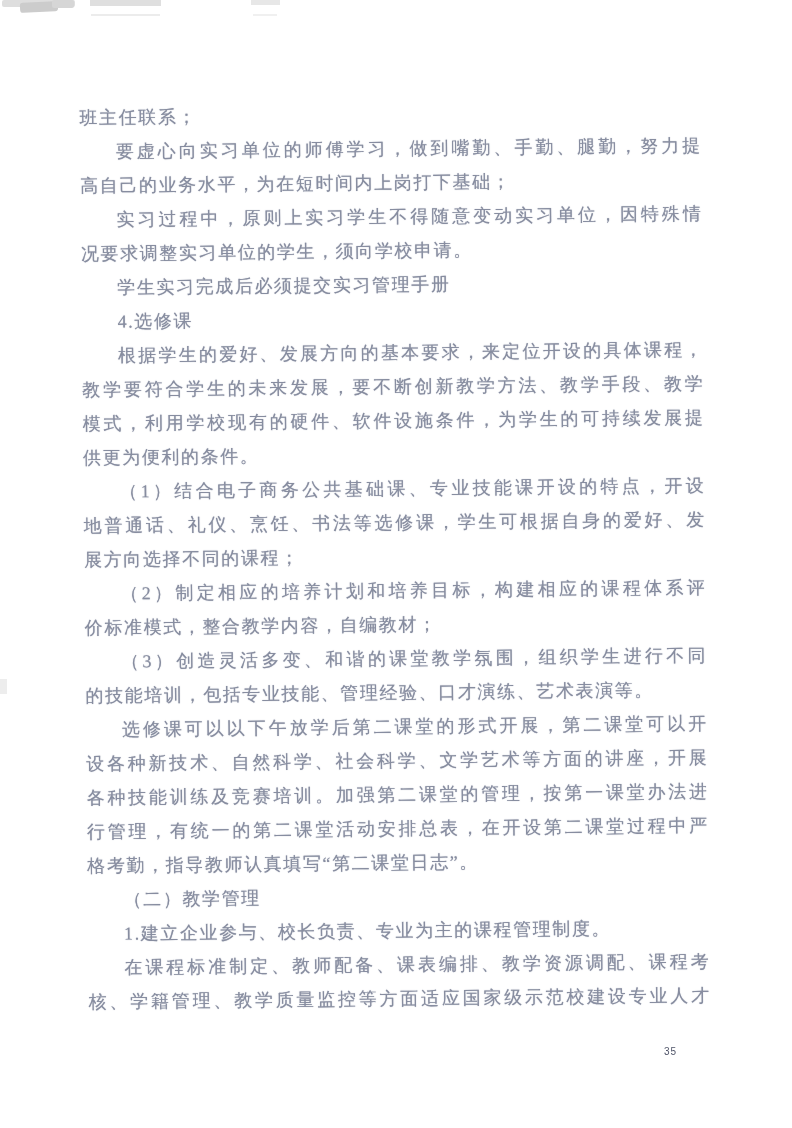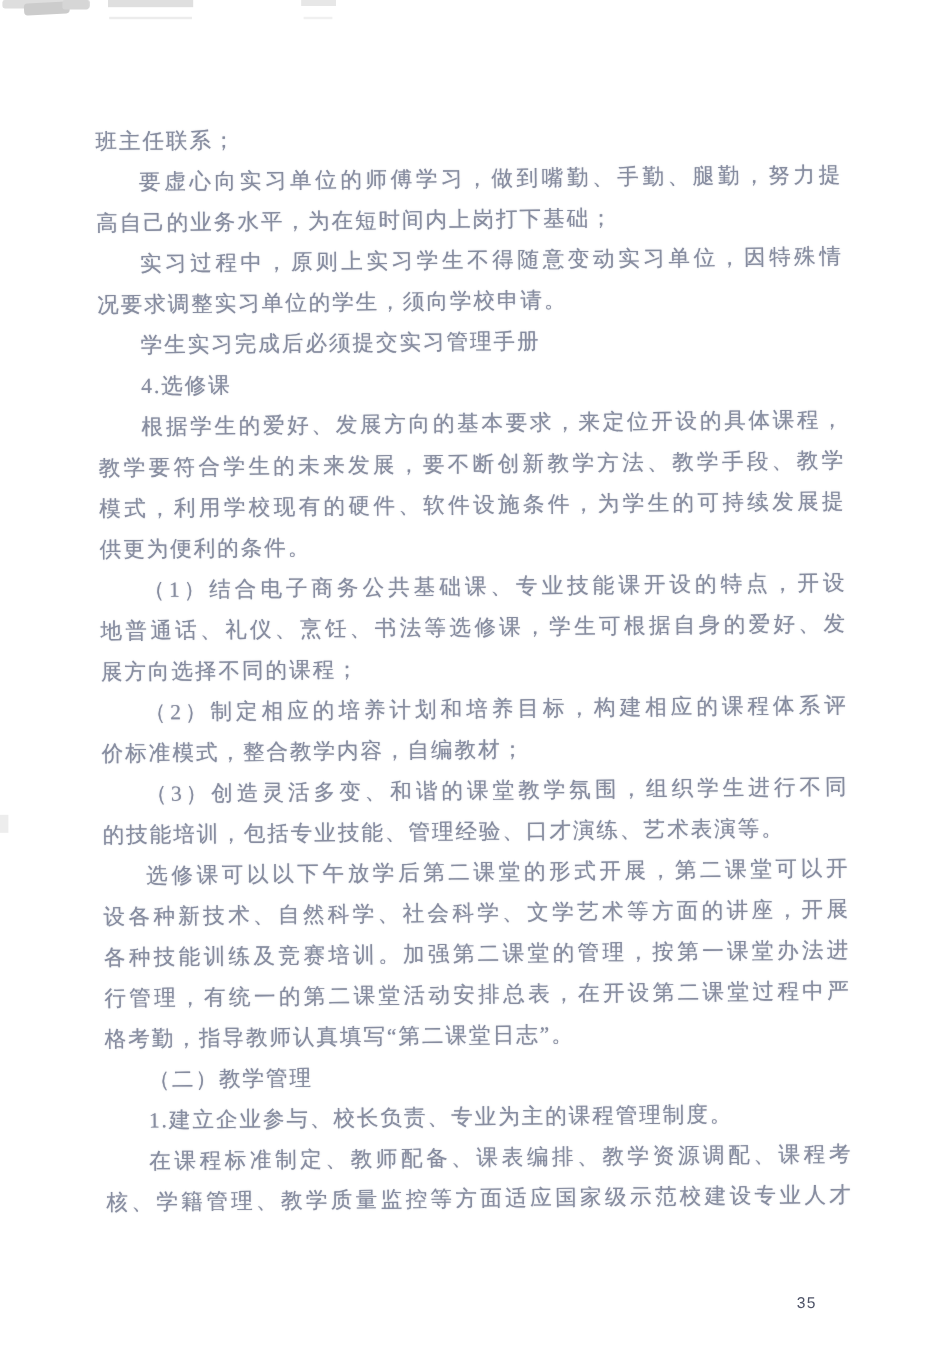--- a/index.html
+++ b/index.html
@@ -44,25 +44,24 @@
   .line.justify {
     white-space: normal;
     text-align: justify;
     text-align-last: justify;
   }
   
   #pagenum {
     position: absolute;
     left: 664px;
     top: 1046px;
-    font-size: 13px;
+    font-size: 10px;
     letter-spacing: 1px;
     color: var(--page-number);
     font-family: "Liberation Sans", sans-serif;
-    margin-top: 32px;
   }
   
   .artifact { position: absolute; pointer-events: none; }
   #art1  { left: 2px;   top: 0;     width: 73px;  height: 7px;  background: #dedede; border-radius: 2px; }
   #art1b { left: 20px;  top: 2px;   width: 38px;  height: 10px; background: #cccccc; border-radius: 3px; transform: rotate(-3deg); }
   #art1c { left: 52px;  top: 0;     width: 22px;  height: 8px;  background: #d6d6d6; border-radius: 2px; }
   #art2  { left: 90px;  top: 0;     width: 71px;  height: 6px;  background: #dfdfdf; }
   #art2b { left: 91px;  top: 14px;  width: 69px;  height: 2px;  background: #ececec; }
   #art3  { left: 251px; top: 0;     width: 29px;  height: 5px;  background: #e7e7e7; }
   #art3b { left: 253px; top: 14px;  width: 24px;  height: 2px;  background: #f0f0f0; }

